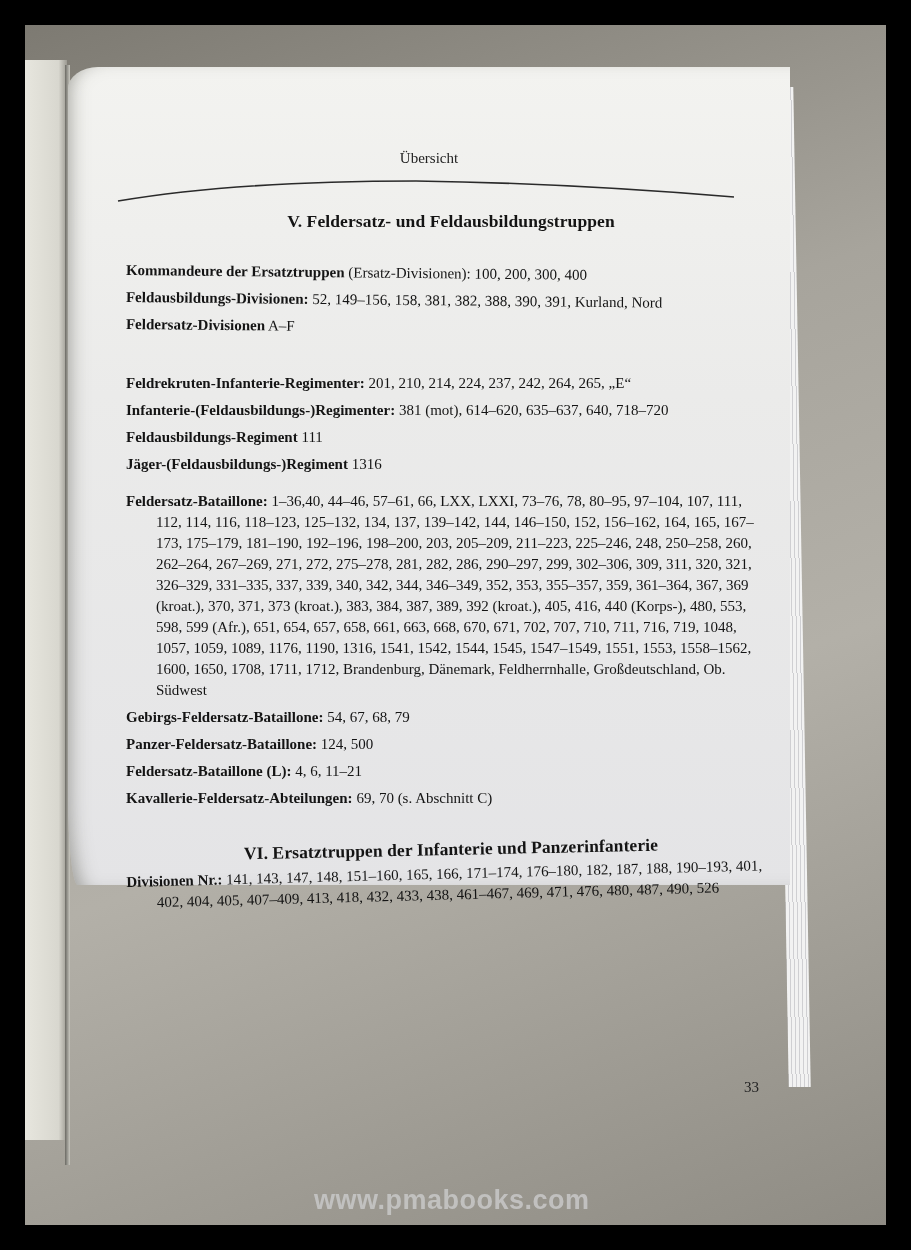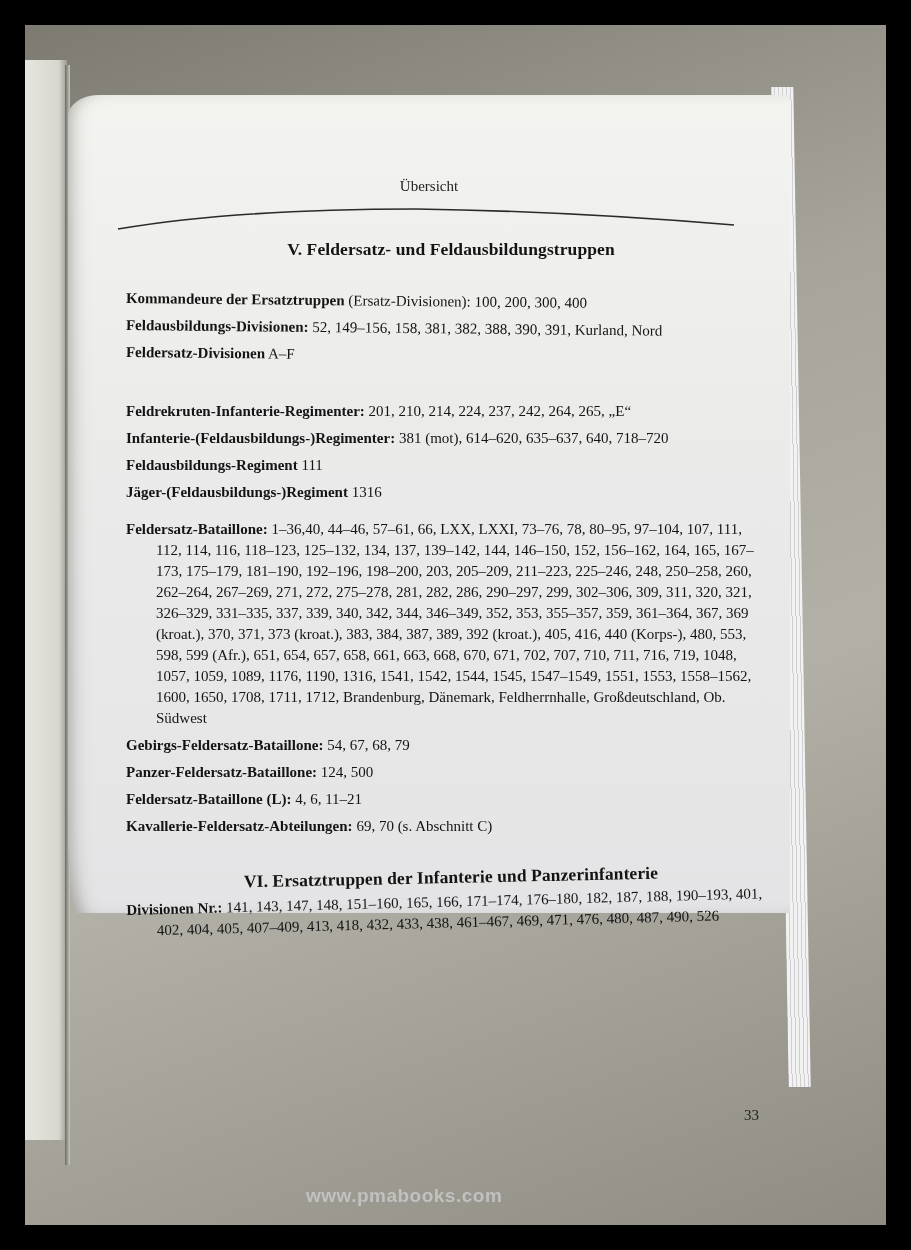--- a/index.html
+++ b/index.html
@@ -24,21 +24,20 @@
       position: absolute; left: 755px; top: 62px; width: 22px; height: 1000px;
       background: repeating-linear-gradient(90deg, #f2f2f2 0 3px, #cfcfd2 3px 4px);
       transform: skewX(1deg);
     }
     .page {
       position: absolute; left: 43px; top: 42px; width: 722px; height: 818px;
       background: linear-gradient(180deg, #f3f3f0 0%, #ebebea 40%, #e4e4e6 100%);
       border-top-left-radius: 30px 22px;
       border-bottom-left-radius: 10px 90px;
       box-shadow: inset 12px 0 18px -10px rgba(90,90,80,0.5);
-      margin-top: 28px;
     }
     .running-head {
       position: absolute; left: 0; width: 722px; top: 83px; text-align: center;
       font-size: 15px; color: #222;
     }
     .head-rule {
       position: absolute; left: 48px; top: 108px; width: 620px; height: 30px;
     }
     .content {
       position: absolute; left: 58px; top: 144px; width: 640px; color: #141414;
@@ -52,22 +51,22 @@
       font-size: 15px; line-height: 21px; margin: 0 0 6px 0;
       padding-left: 30px; text-indent: -30px;
     }
     .entry .label { font-weight: bold; }
     .spacer-a { height: 32px; }
     .spacer-b { height: 10px; }
     .folio {
       position: absolute; left: 676px; top: 1012px; font-size: 15px; color: #222;
     }
     .watermark {
-      position: absolute; left: 306px; top: 1185px; font-family: "Liberation Sans", sans-serif;
-      font-weight: bold; font-size: 19px; color: rgba(200,200,200,0.85); letter-spacing: 0.5px;
+      position: absolute; left: 314px; top: 1185px; font-family: "Liberation Sans", sans-serif;
+      font-weight: bold; font-size: 27px; color: rgba(200,200,200,0.85); letter-spacing: 0.5px;
     }
     .tilt1 { transform: rotate(0.6deg); transform-origin: left center; }
   </style>
 </head>
 <body>
 
 <div class="photo">
   <div class="left-page"></div>
   <div class="gutter"></div>
   <div class="page-stack"></div>

